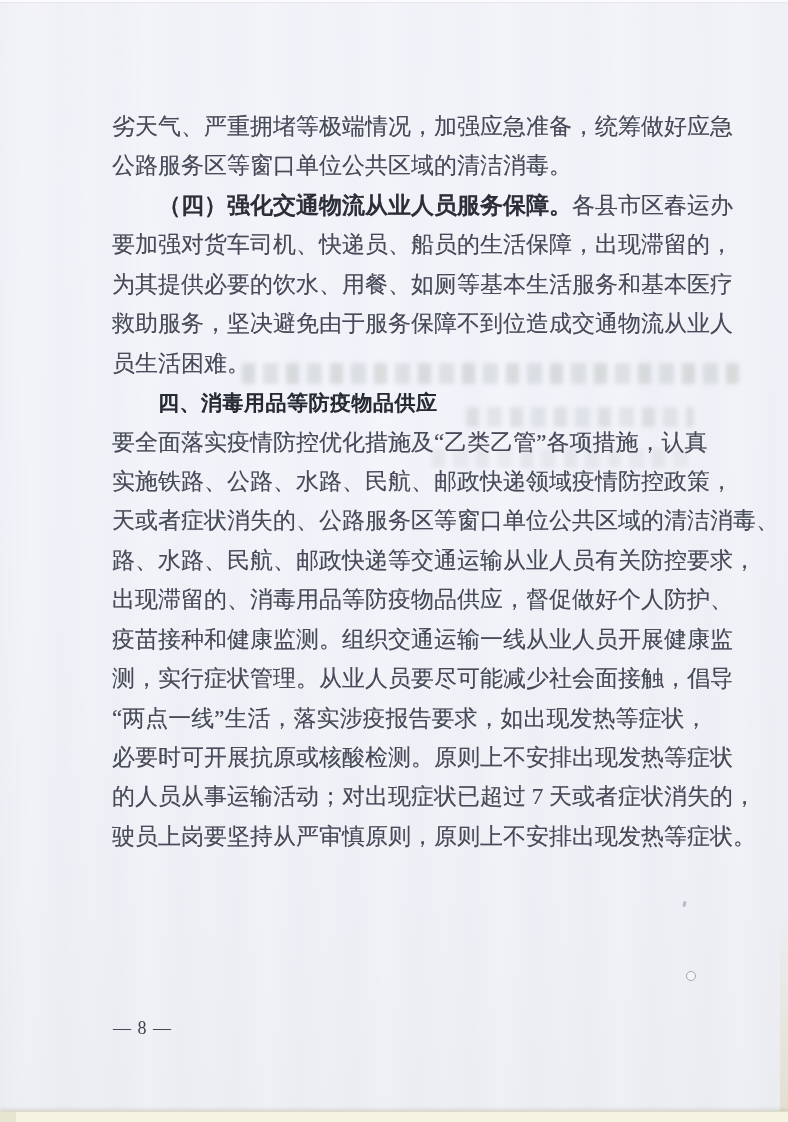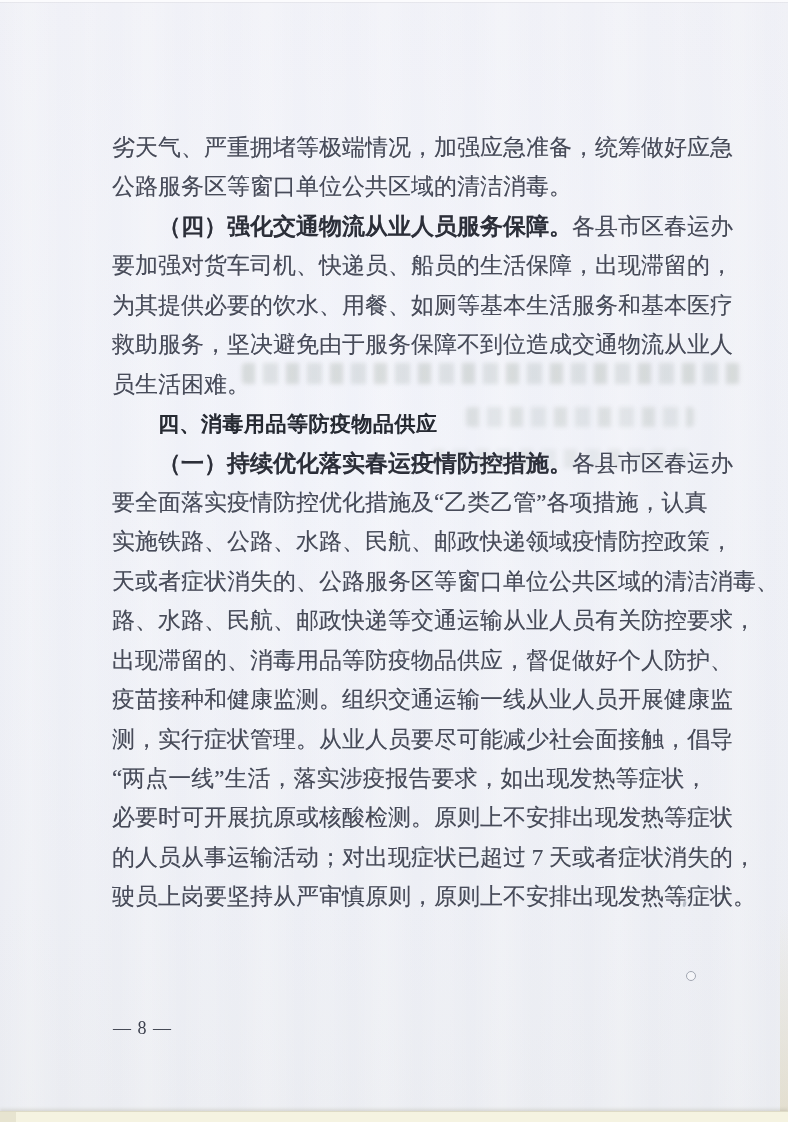--- a/index.html
+++ b/index.html
@@ -18,21 +18,21 @@
       rgba(255,255,255,0) 0px, rgba(255,255,255,0.45) 30px,
       rgba(255,255,255,0) 62px, rgba(255,255,255,0.25) 90px,
       rgba(255,255,255,0) 118px);
     opacity:.55;
   }
   .vignette {
     position:absolute; inset:0;
     background:radial-gradient(120% 90% at 45% 40%, rgba(255,255,255,0.15), rgba(205,205,190,0.10) 95%);
   }
   .textblock {
-    position:absolute; left:112px; top:128px; width:650px;
+    position:absolute; left:112px; top:107px; width:650px;
     color:#474b59;
   }
   .line {
     height:39.45px; line-height:39.45px; font-size:23px;
     white-space:nowrap; letter-spacing:0;
     text-shadow:0 0 0.4px rgba(71,75,89,0.45);
   }
   .indent { text-indent:46px; }
   .b { font-weight:700; color:#2c2f39; }
   .heading .b {
@@ -94,21 +94,20 @@
 
   <div class="textblock">
     <div class="line"><span class="b"></span><span>劣天气、严重拥堵等极端情况，加强应急准备，统筹做好应急</span></div>
     <div class="line"><span class="b"></span><span>公路服务区等窗口单位公共区域的清洁消毒。</span></div>
     <div class="line indent"><span class="b">（四）强化交通物流从业人员服务保障。</span><span>各县市区春运办</span></div>
     <div class="line"><span class="b"></span><span>要加强对货车司机、快递员、船员的生活保障，出现滞留的，</span></div>
     <div class="line"><span class="b"></span><span>为其提供必要的饮水、用餐、如厕等基本生活服务和基本医疗</span></div>
     <div class="line"><span class="b"></span><span>救助服务，坚决避免由于服务保障不到位造成交通物流从业人</span></div>
     <div class="line"><span class="b"></span><span>员生活困难。</span></div>
     <div class="line indent heading"><span class="b">四、消毒用品等防疫物品供应</span><span></span></div>
-    <div class="line indent"><span class="b">（一）持续优化落实春运疫情防控措施。</span><span>各县市区春运办</span></div>
     <div class="line"><span class="b"></span><span>要全面落实疫情防控优化措施及“乙类乙管”各项措施，认真</span></div>
     <div class="line"><span class="b"></span><span>实施铁路、公路、水路、民航、邮政快递领域疫情防控政策，</span></div>
     <div class="line"><span class="b"></span><span>天或者症状消失的、公路服务区等窗口单位公共区域的清洁消毒、</span></div>
     <div class="line"><span class="b"></span><span>路、水路、民航、邮政快递等交通运输从业人员有关防控要求，</span></div>
     <div class="line"><span class="b"></span><span>出现滞留的、消毒用品等防疫物品供应，督促做好个人防护、</span></div>
     <div class="line"><span class="b"></span><span>疫苗接种和健康监测。组织交通运输一线从业人员开展健康监</span></div>
     <div class="line"><span class="b"></span><span>测，实行症状管理。从业人员要尽可能减少社会面接触，倡导</span></div>
     <div class="line"><span class="b"></span><span>“两点一线”生活，落实涉疫报告要求，如出现发热等症状，</span></div>
     <div class="line"><span class="b"></span><span>必要时可开展抗原或核酸检测。原则上不安排出现发热等症状</span></div>
     <div class="line"><span class="b"></span><span>的人员从事运输活动；对出现症状已超过 7 天或者症状消失的，</span></div>

